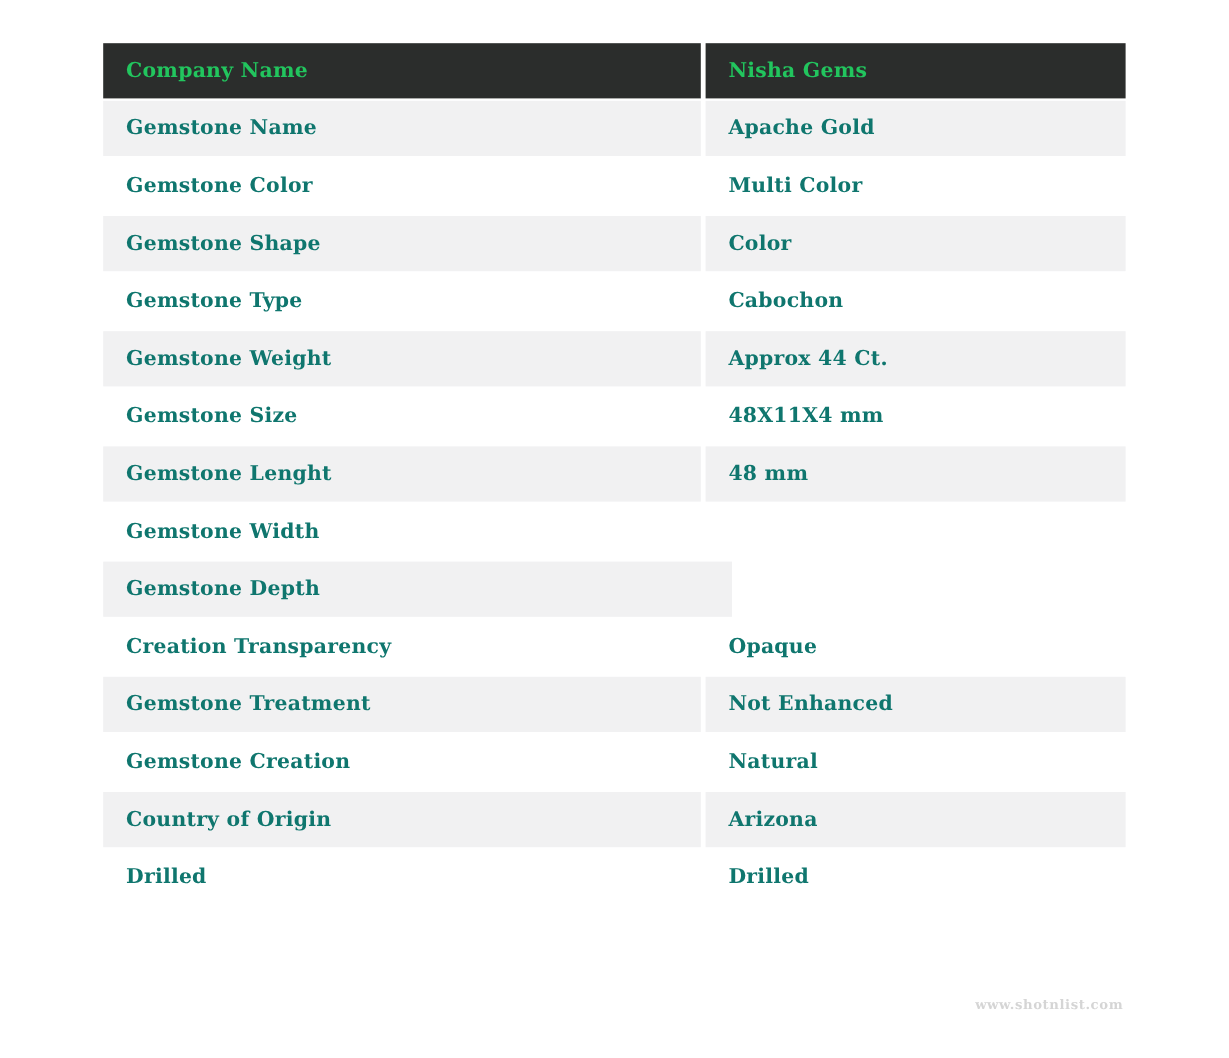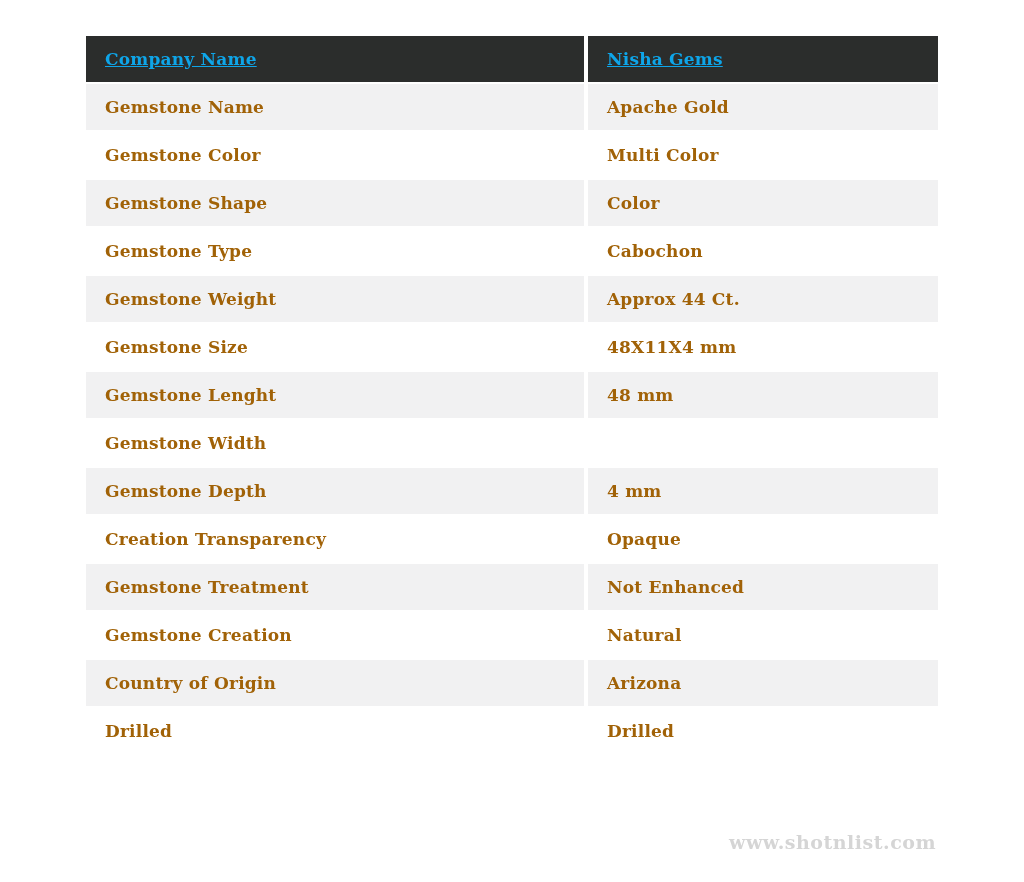--- a/index.html
+++ b/index.html
@@ -25,37 +25,36 @@
     height: 46px;
     margin-bottom: 2px;
   }
   .cell {
     box-sizing: border-box;
     display: flex;
     align-items: center;
     padding-left: 19px;
     font-size: 17px;
     font-weight: bold;
-    color: #a16207;
+    color: #0f766e;
     letter-spacing: 0.2px;
   }
   .cell.label { width: 524px; margin-right: 4px; }
   .cell.value { width: 368px; }
   .row.header .cell {
     background: #2b2d2c;
-    color: #0ea5e9;
-    text-decoration: underline;
+    color: #22c55e;
   }
   .rows .row:nth-child(odd) .cell { background: #f1f1f2; }
   .rows .row:nth-child(even) .cell { background: #ffffff; }
   .watermark {
     position: absolute;
     top: 831px;
     right: 88px;
-    font-size: 19px;
+    font-size: 11px;
     font-weight: bold;
     color: #d5d5d5;
     letter-spacing: 0.5px;
   }
 </style>
 </head>
 <body>
 
 <div class="spec-table">
 
@@ -91,21 +90,20 @@
     </div>
     <div class="row">
       <div class="cell label">Gemstone Lenght</div>
       <div class="cell value">48 mm</div>
     </div>
     <div class="row">
       <div class="cell label">Gemstone Width</div>
     </div>
     <div class="row">
       <div class="cell label">Gemstone Depth</div>
-      <div class="cell value">4 mm</div>
     </div>
     <div class="row">
       <div class="cell label">Creation Transparency</div>
       <div class="cell value">Opaque</div>
     </div>
     <div class="row">
       <div class="cell label">Gemstone Treatment</div>
       <div class="cell value">Not Enhanced</div>
     </div>
     <div class="row">

